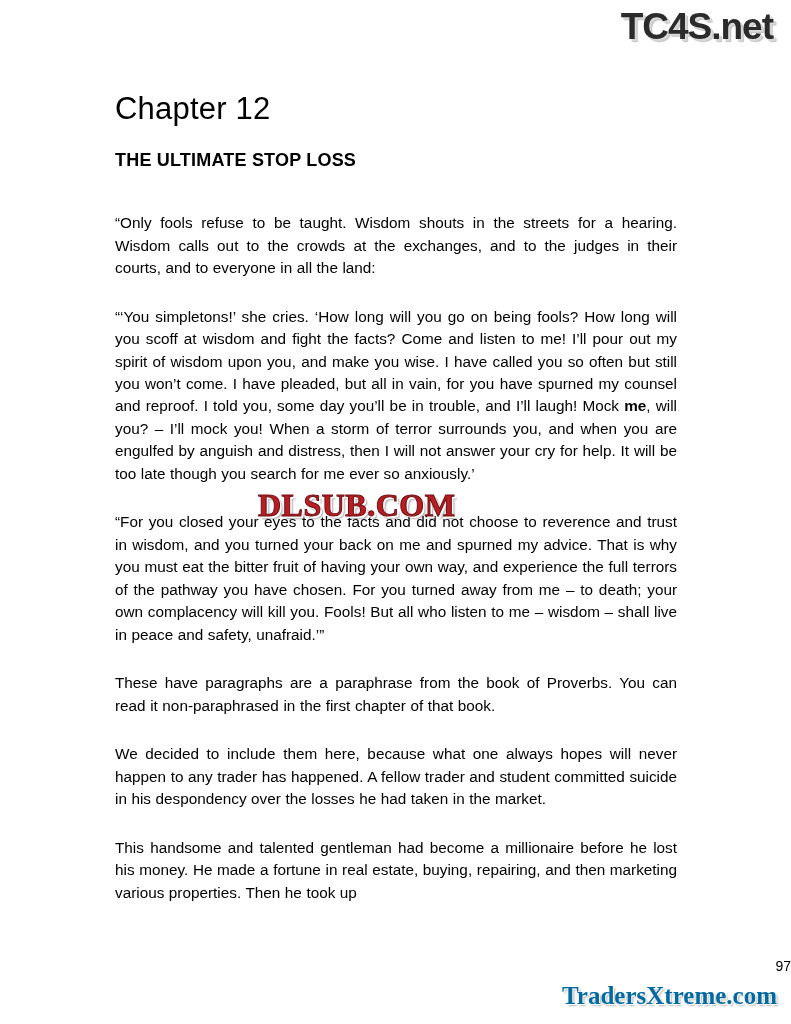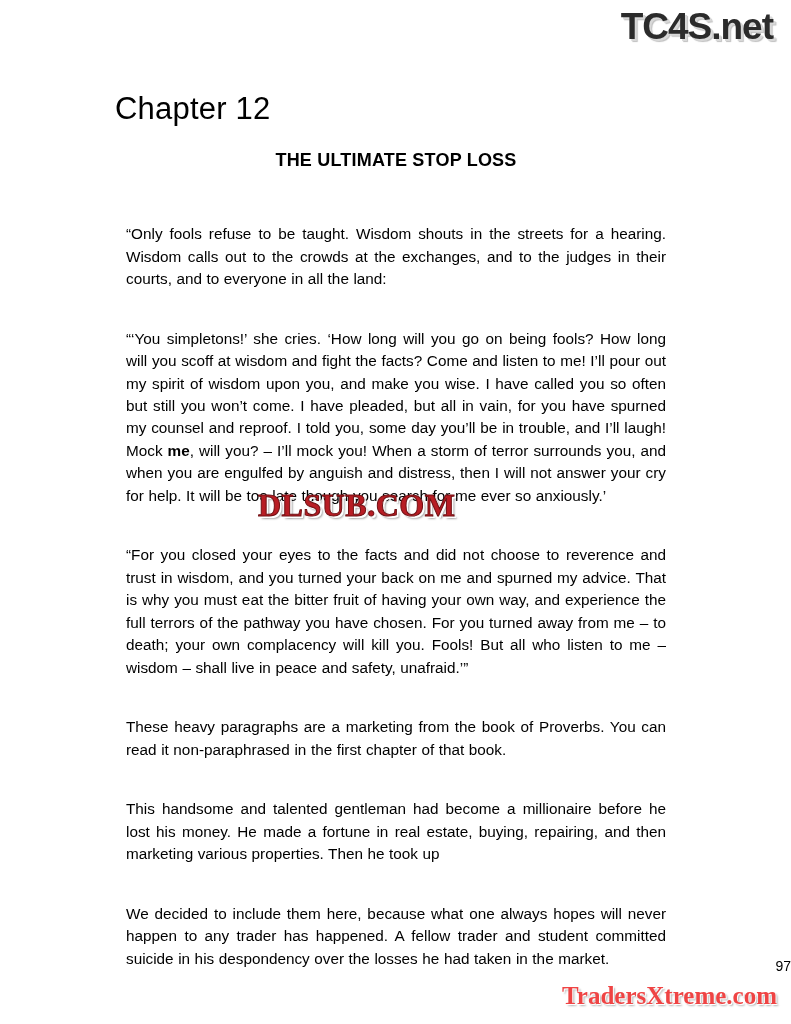--- a/index.html
+++ b/index.html
@@ -48,30 +48,30 @@
     text-align: left;
     font-size: 31px;
     font-weight: normal;
     margin: 0;
     padding-top: 92px;
     line-height: 1.1;
     letter-spacing: 0.2px;
   }
 
   .chapter-subtitle {
-    text-align: center;
+    text-align: left;
     font-size: 18px;
     font-weight: bold;
     margin: 0;
     padding-top: 24px;
     letter-spacing: 0.2px;
   }
 
   .body-text {
-    margin: 11px;
+    margin: 0;
     padding-top: 26px;
     font-size: 15.3px;
     line-height: 1.47;
     text-align: justify;
     text-justify: inter-word;
     word-spacing: 0.3px;
   }
 
   .body-text.first {
     padding-top: 41px;
@@ -106,21 +106,21 @@
     font-size: 14px;
   }
 
   .wm-bottom {
     position: absolute;
     right: 14px;
     bottom: 8px;
     font-family: "Liberation Serif", serif;
     font-weight: bold;
     font-size: 25px;
-    color: #ef4444;
+    color: #0369a1;
     text-shadow: 1px 1px 0 #ffffff, 2px 2px 2px rgba(0,0,0,0.3);
     white-space: nowrap;
     line-height: 1;
   }
 </style>
 </head>
 <body>
 
 <div class="page">
 
@@ -131,25 +131,25 @@
     <h1 class="chapter-title">Chapter 12</h1>
 
     <h2 class="chapter-subtitle">THE ULTIMATE STOP LOSS</h2>
 
     <p class="body-text first">“Only fools refuse to be taught.  Wisdom shouts in the streets for a hearing.  Wisdom calls out to the crowds at the exchanges, and to the judges in their courts, and to everyone in all the land:</p>
 
     <p class="body-text"><span>“‘You simpletons!’ she cries.  ‘How long will you go on being fools?  How long will you scoff at wisdom and fight the facts?  Come and listen to me!  I’ll pour out my spirit of wisdom upon you, and make you wise.  I have called you so often but still you won’t come.  I have pleaded, but all in vain, for you have spurned my counsel and reproof.  I told you, some day you’ll be in trouble, and I’ll laugh!  Mock </span><b>me</b><span>, will you? – I’ll mock you!  When a storm of terror surrounds you, and when you are engulfed by anguish and distress, then I will not answer your cry for help.  It will be too late though you search for me ever so anxiously.’</span></p>
 
     <p class="body-text">“For you closed your eyes to the facts and did not choose to reverence and trust in wisdom, and you turned your back on me and spurned my advice.  That is why you must eat the bitter fruit of having your own way, and experience the full terrors of the pathway you have chosen.  For you turned away from me – to death; your own complacency will kill you.  Fools!  But all who listen to me – wisdom – shall live in peace and safety, unafraid.’”</p>
 
-    <p class="body-text">These heavy paragraphs are a marketing from the book of Proverbs.  You can read it non-paraphrased in the first chapter of that book.</p>
+    <p class="body-text">These have paragraphs are a paraphrase from the book of Proverbs.  You can read it non-paraphrased in the first chapter of that book.</p>
+
+    <p class="body-text">We decided to include them here, because what one always hopes will never happen to any trader has happened.  A fellow trader and student committed suicide in his despondency over the losses he had taken in the market.</p>
 
     <p class="body-text">This handsome and talented gentleman had become a millionaire before he lost his money.  He made a fortune in real estate, buying, repairing, and then marketing various properties.  Then he took up</p>
-
-    <p class="body-text">We decided to include them here, because what one always hopes will never happen to any trader has happened.  A fellow trader and student committed suicide in his despondency over the losses he had taken in the market.</p>
 
   </div>
 
   <div class="wm-center">DLSUB.COM</div>
 
   <div class="page-number">97</div>
 
   <div class="wm-bottom">TradersXtreme.com</div>
 
 </div>

